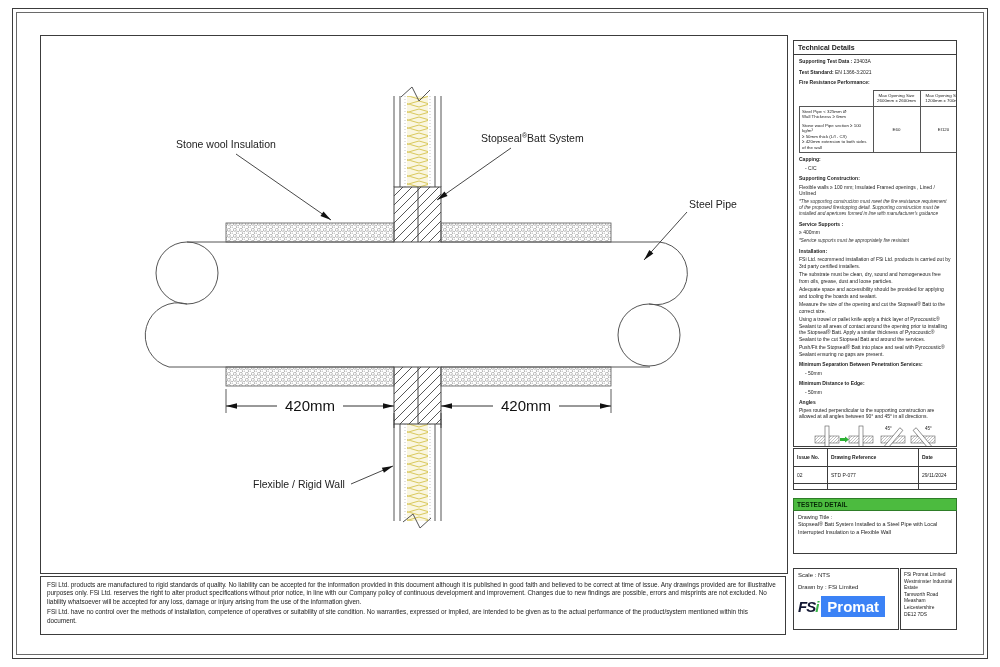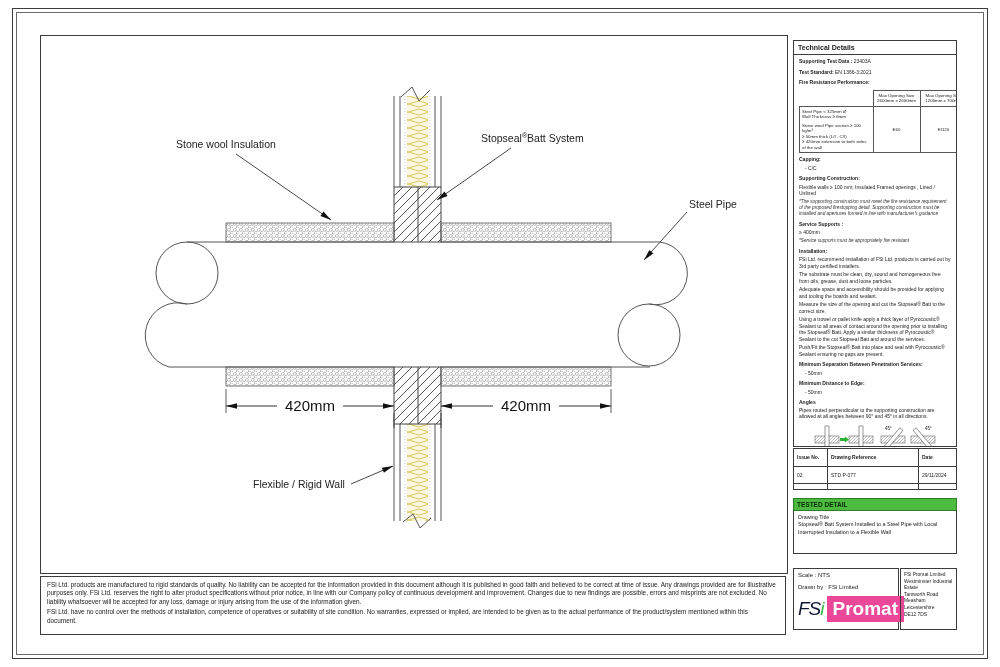--- a/index.html
+++ b/index.html
@@ -36,23 +36,23 @@
   
   #title-block{left:793px;top:498px;width:164px;box-sizing:border-box;}
   #tested-bar{background:#4cbb3f;border:1px solid #2e7d28;color:#062806;font-size:6.5px;font-weight:bold;
               padding:2px 3px;}
   #drawing-title-box{border:1px solid #3c3c3c;border-top:none;padding:3px 4px;font-size:5.4px;line-height:1.35;height:43px;box-sizing:border-box;}
   
   #footer-left{left:793px;top:568px;width:106px;height:62px;box-sizing:border-box;padding:3px 4px;font-size:6px;}
   #footer-right{left:900px;top:568px;width:57px;height:62px;box-sizing:border-box;padding:3px 3px;font-size:4.9px;line-height:1.35;}
   #footer-left .row{margin-bottom:6px;}
   #logo{display:flex;align-items:center;margin-top:2px;}
-  #logo .fsi{font-weight:normal;font-style:italic;font-size:19px;color:#121733;letter-spacing:-1px;}
+  #logo .fsi{font-weight:bold;font-style:italic;font-size:15px;color:#121733;letter-spacing:-1px;}
   #logo .fsi-i{color:#3ab54a;}
-  #logo .promat{background:#ec4899;color:#fff;font-weight:bold;font-size:19px;padding:2px 6px;margin-left:3px;}
+  #logo .promat{background:#3b82f6;color:#fff;font-weight:bold;font-size:15px;padding:2px 6px;margin-left:3px;}
   svg text{font-family:"Liberation Sans",sans-serif;}
 </style>
 </head>
 <body>
 
 <div class="abs frame" id="border-outer"></div>
 <div class="abs frame" id="border-inner"></div>
 
 <div class="abs frame" id="drawing-box">
   <svg width="744" height="535" viewBox="0 0 744 535">

